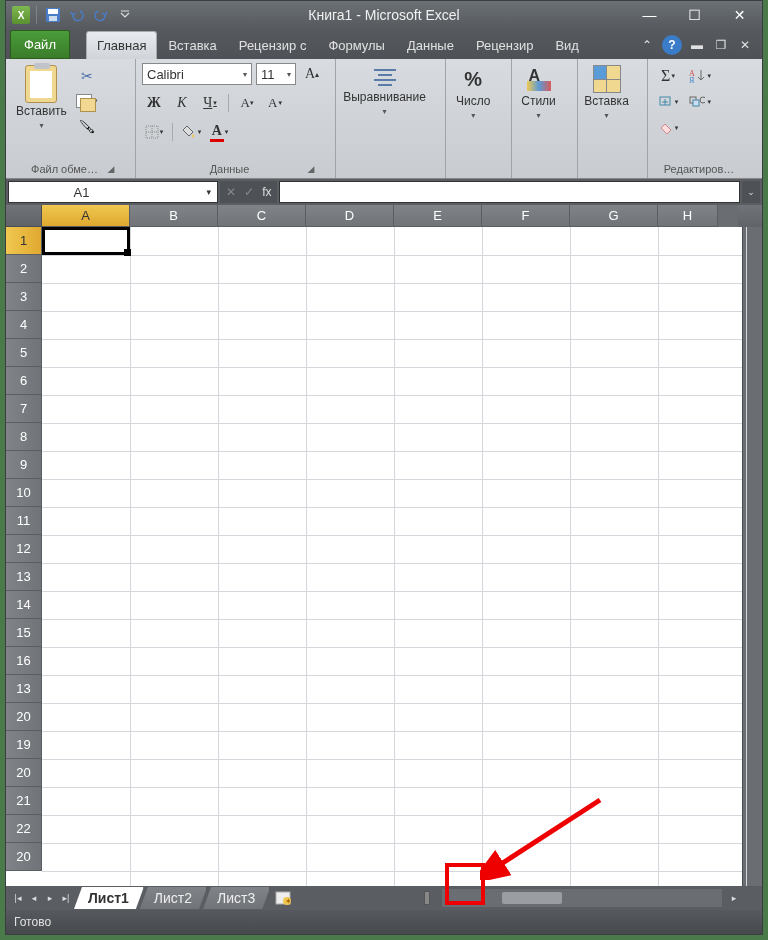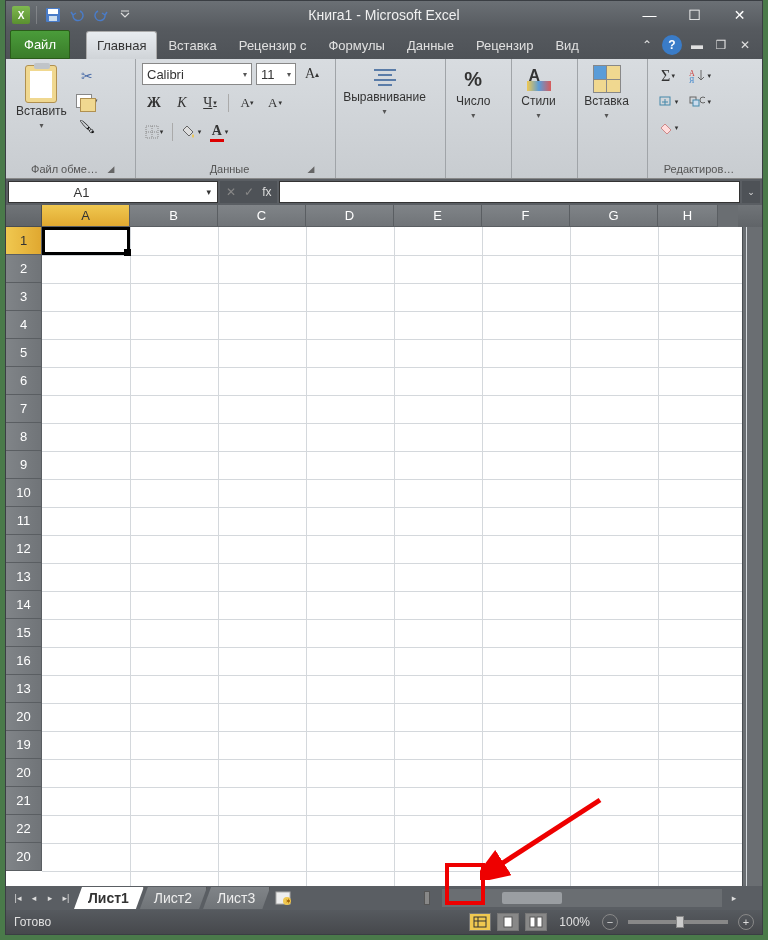--- a/index.html
+++ b/index.html
@@ -464,46 +464,20 @@
       </div>
     <div class="hscroll">
         <div class="hscroll-thumb"></div>
       </div>
     <div class="hscroll-arr">▸</div>
     <div style="width:20px"></div>
   </div>
 
   <div class="status">
     <span>Готово</span>
-    <div class="status-right">
-      <div class="view-btn active">
-          <svg width="14" height="12">
-            <rect x="1" y="1" width="12" height="10" fill="none" stroke="#333"></rect>
-            <line x1="1" y1="5" x2="13" y2="5" stroke="#333"></line>
-            <line x1="5" y1="1" x2="5" y2="11" stroke="#333"></line>
-          </svg>
-        </div>
-      <div class="view-btn">
-          <svg width="14" height="12">
-            <rect x="3" y="1" width="8" height="10" fill="#fff" stroke="#555"></rect>
-          </svg>
-        </div>
-      <div class="view-btn">
-          <svg width="14" height="12">
-            <rect x="1" y="1" width="5" height="10" fill="#fff" stroke="#555"></rect>
-            <rect x="8" y="1" width="5" height="10" fill="#fff" stroke="#555"></rect>
-          </svg>
-        </div>
-      <span style="margin:0 6px">100%</span>
-      <div class="zoom-btn">−</div>
-      <div class="zoom-slider">
-          <div class="zoom-thumb"></div>
-        </div>
-      <div class="zoom-btn">+</div>
-    </div>
   </div>
 
 </div>
 
 <div class="red-box" style="left:445px; top:863px; width:40px; height:42px"></div>
 <svg class="red-arrow" style="left:480px; top:790px" width="130" height="90">
   <defs>
       <marker id="ah" markerWidth="10" markerHeight="10" refX="2" refY="3" orient="auto">
         <path d="M0,0 L0,6 L8,3 Z" fill="#e00"></path>
       </marker>

